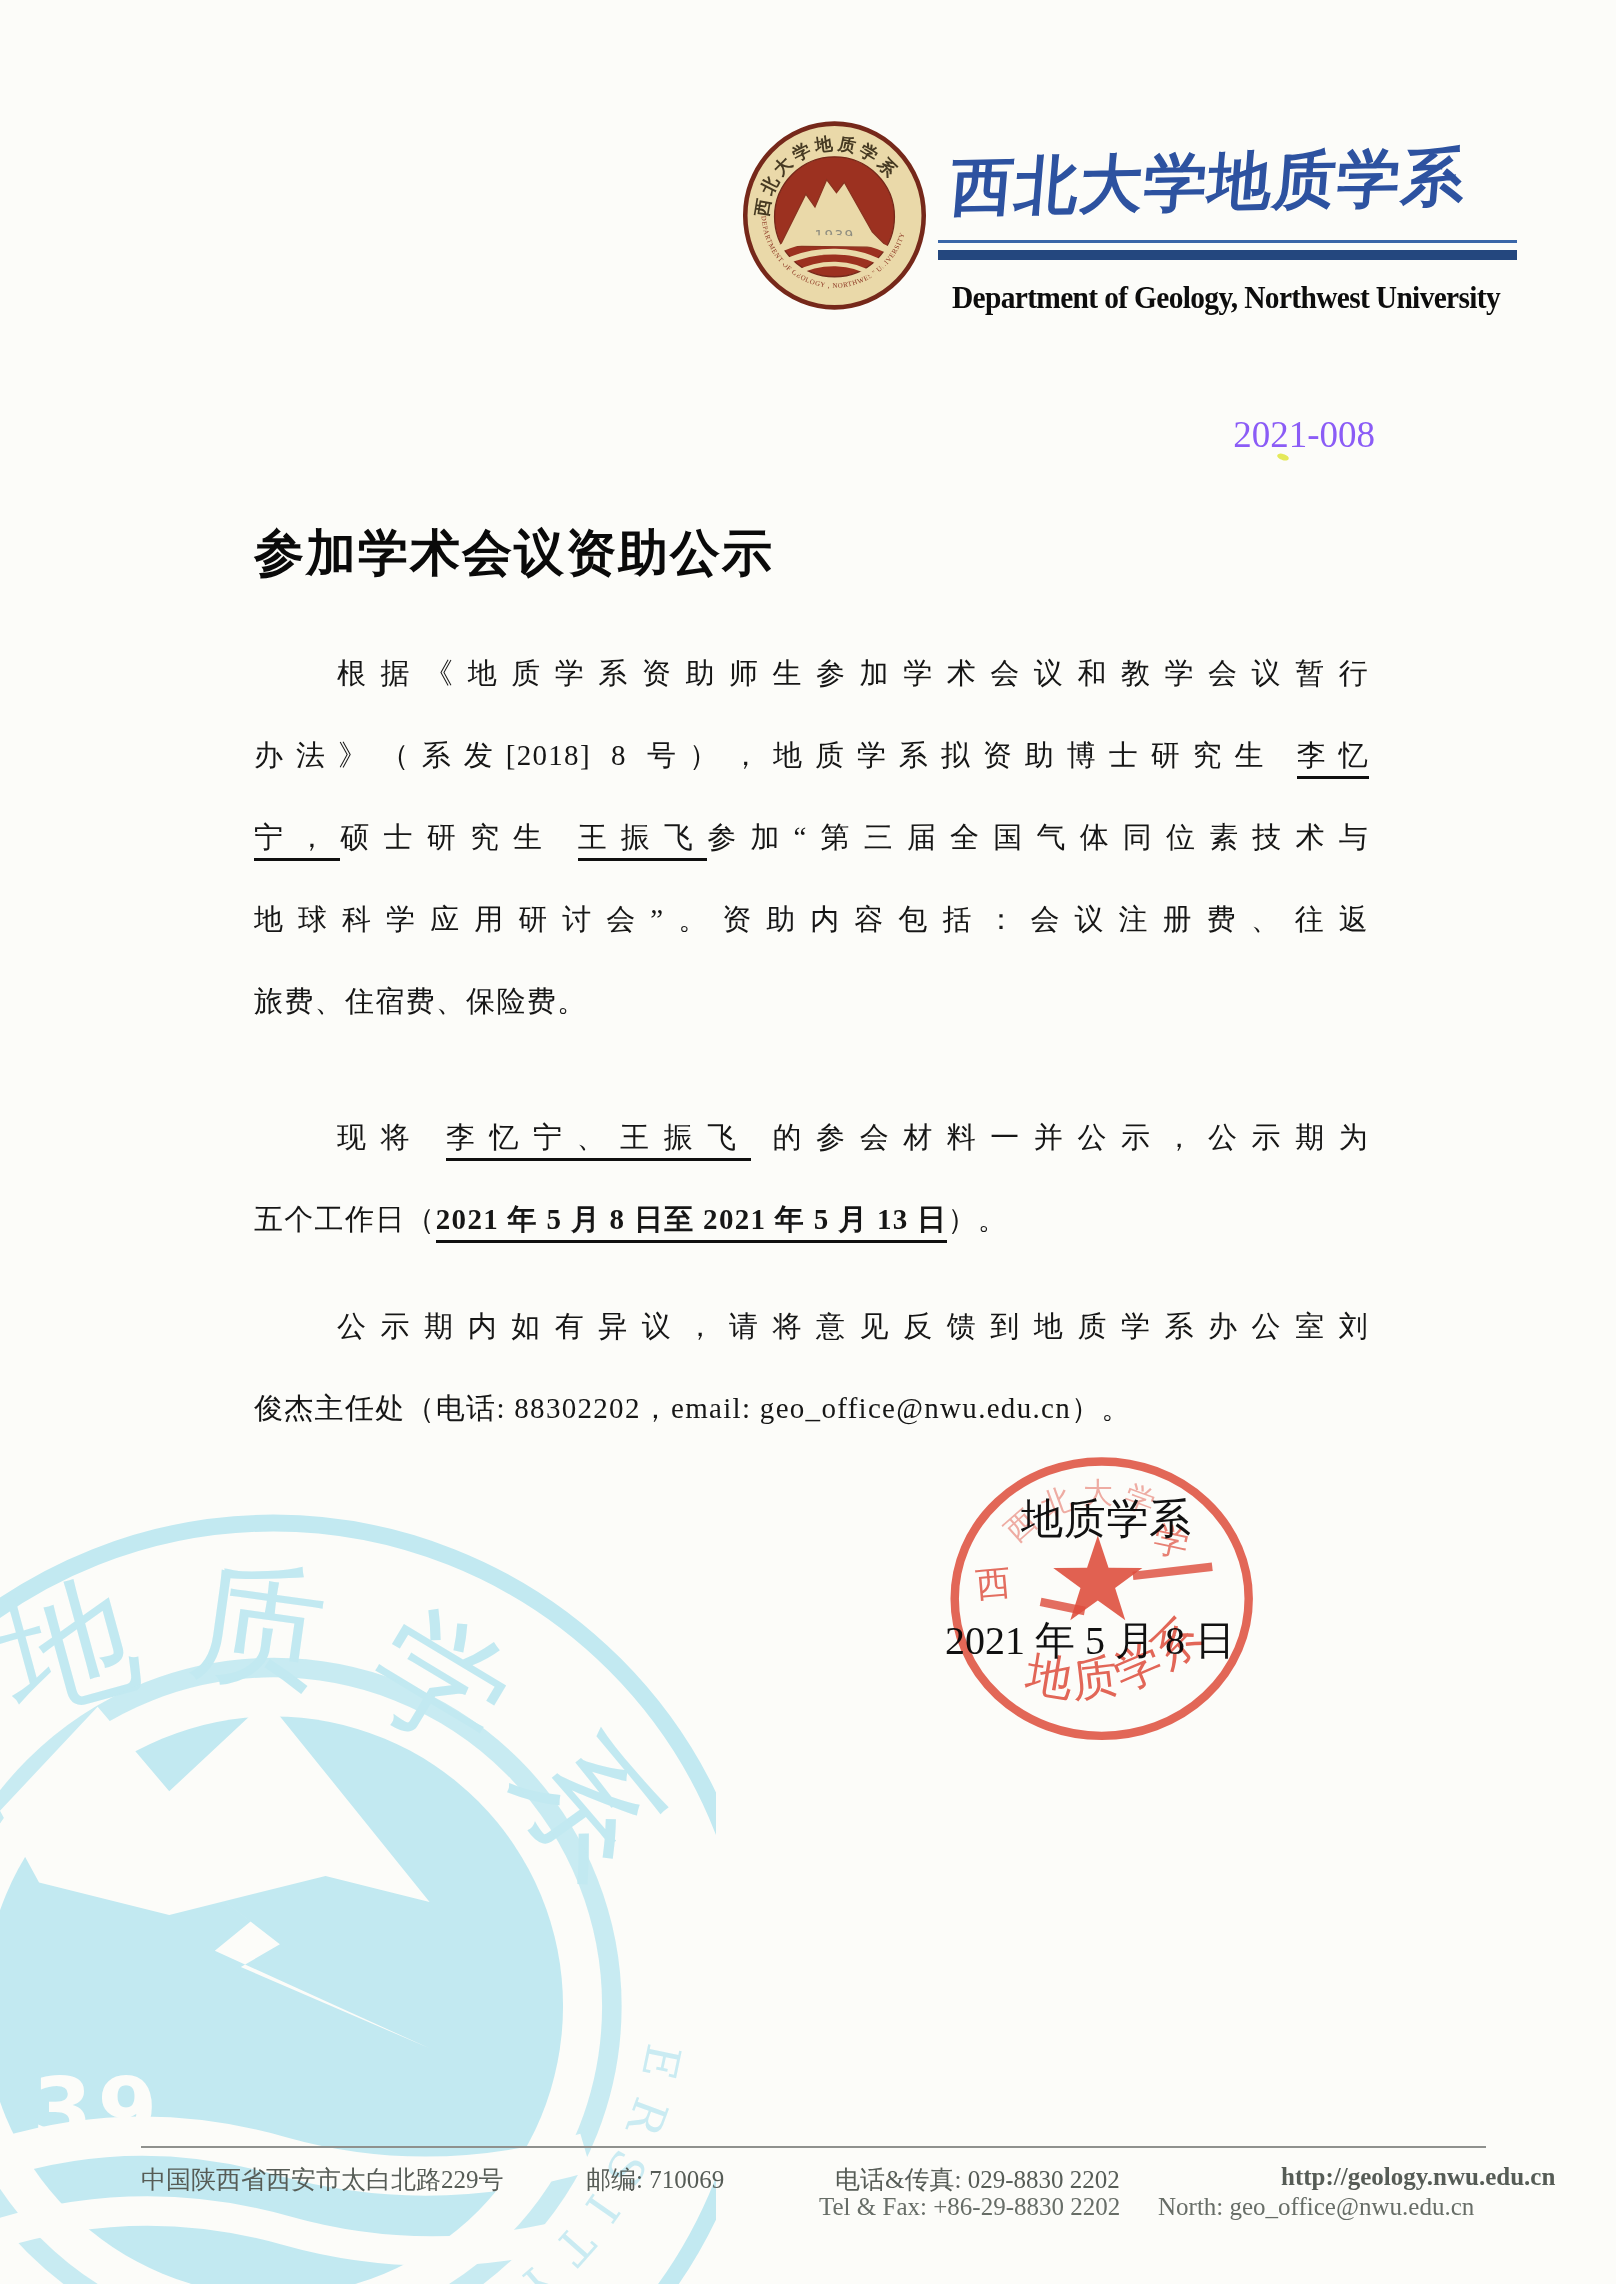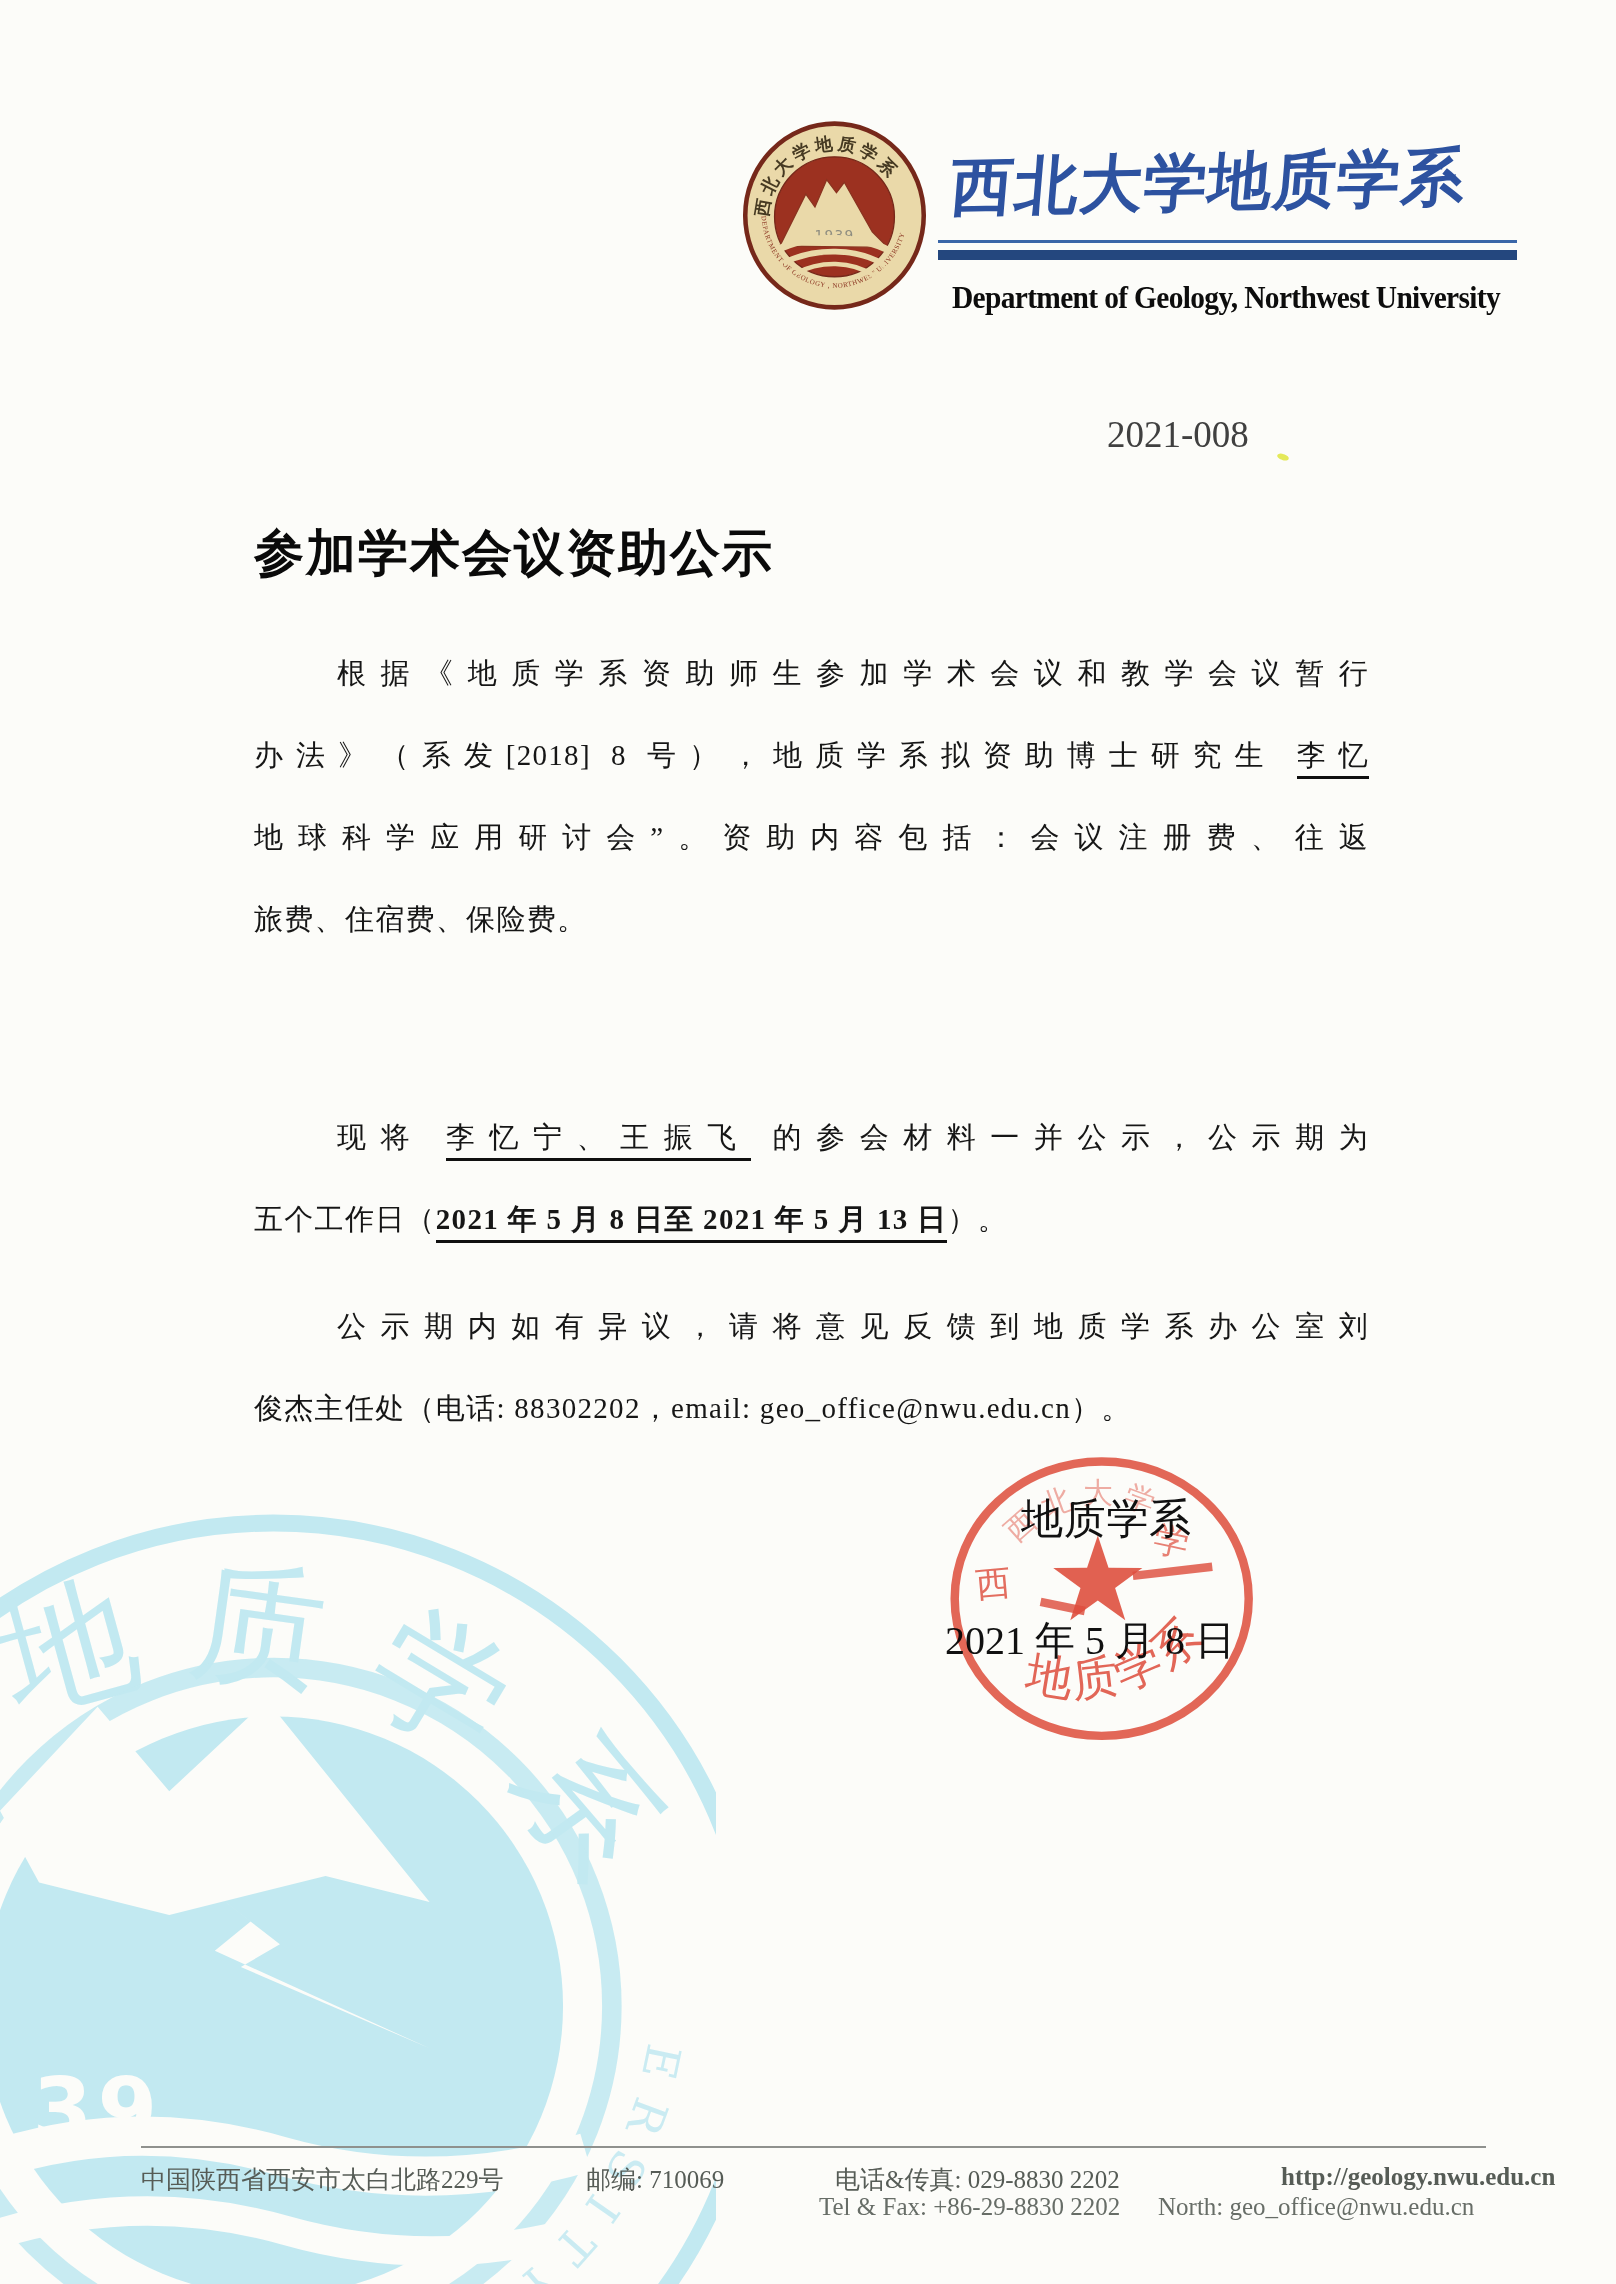--- a/index.html
+++ b/index.html
@@ -10,21 +10,21 @@
   
   .brand-cn{left:947px;top:145px;font-size:63px;font-weight:600;color:#2d52a0;
             letter-spacing:1.3px;transform:skewX(-6deg) rotate(-1.2deg);transform-origin:left bottom;
             font-family:"DejaVu Sans","Liberation Sans",sans-serif;white-space:nowrap;}
   .rule-thin{left:938px;top:240px;width:579px;height:3.3px;background:#3a66a8;}
   .rule-thick{left:938px;top:250px;width:579px;height:9.8px;background:#24477e;}
   .brand-en{left:952px;top:280px;font-size:31px;font-weight:900;color:#0d0d0d;
             letter-spacing:-0.7px;transform:scaleX(0.95);transform-origin:left top;white-space:nowrap;}
 
   
-  .doc-number{left:1107px;top:413px;width:268px;font-size:37px;color:#404040;}
+  .doc-number{left:1107px;top:413px;width:268px;text-align:right;font-size:37px;color:#8b5cf6;}
   .speck{left:1277px;top:454px;width:11.7px;height:5.9px;background:#dfe53e;border-radius:50%;
          transform:rotate(18deg);opacity:.85;}
   .doc-title{left:254px;top:495px;width:1113px;text-align:left;font-size:50px;font-weight:900;
              letter-spacing:2px;color:#0a0a0a;font-family:"DejaVu Sans","Liberation Sans",sans-serif;margin-top:25px;}
 
   .para{position:absolute;left:254px;width:1115px;}
   .line{font-size:29px;line-height:82px;letter-spacing:1.3px;text-align:left;white-space:normal;}
   .line.justify{text-align:justify;text-align-last:justify;}
   .line.indent{text-indent:83px;}
   .line span{display:inline;}
@@ -94,20 +94,21 @@
 
   <div class="abs doc-number">2021-008</div>
   <div class="abs speck"></div>
 
   <div class="abs doc-title">参加学术会议资助公示</div>
 
   <div>
       <div class="para" style="top: 632px;">
         <div class="line justify indent"><span>根据《地质学系资助师生参加学术会议和教学会议暂行</span></div>
         <div class="line justify"><span>办法》（系发[2018] 8 号），地质学系拟资助博士研究生 </span><span class="u">李忆</span></div>
+        <div class="line justify"><span class="u">宁，</span><span>硕士研究生 </span><span class="u">王振飞</span><span>参加“第三届全国气体同位素技术与</span></div>
         <div class="line justify"><span>地球科学应用研讨会”。资助内容包括：会议注册费、往返</span></div>
         <div class="line"><span>旅费、住宿费、保险费。</span></div>
       </div>
       <div class="para" style="top: 1096px;">
         <div class="line justify indent"><span>现将 </span><span class="u">李忆宁、王振飞</span><span> 的参会材料一并公示，公示期为</span></div>
         <div class="line"><span>五个工作日（</span><span class="u b">2021 年 5 月 8 日至 2021 年 5 月 13 日</span><span>）。</span></div>
       </div>
       <div class="para" style="top: 1285px;">
         <div class="line justify indent"><span>公示期内如有异议，请将意见反馈到地质学系办公室刘</span></div>
         <div class="line"><span>俊杰主任处（电话: 88302202，email: geo_office@nwu.edu.cn）。</span></div>

